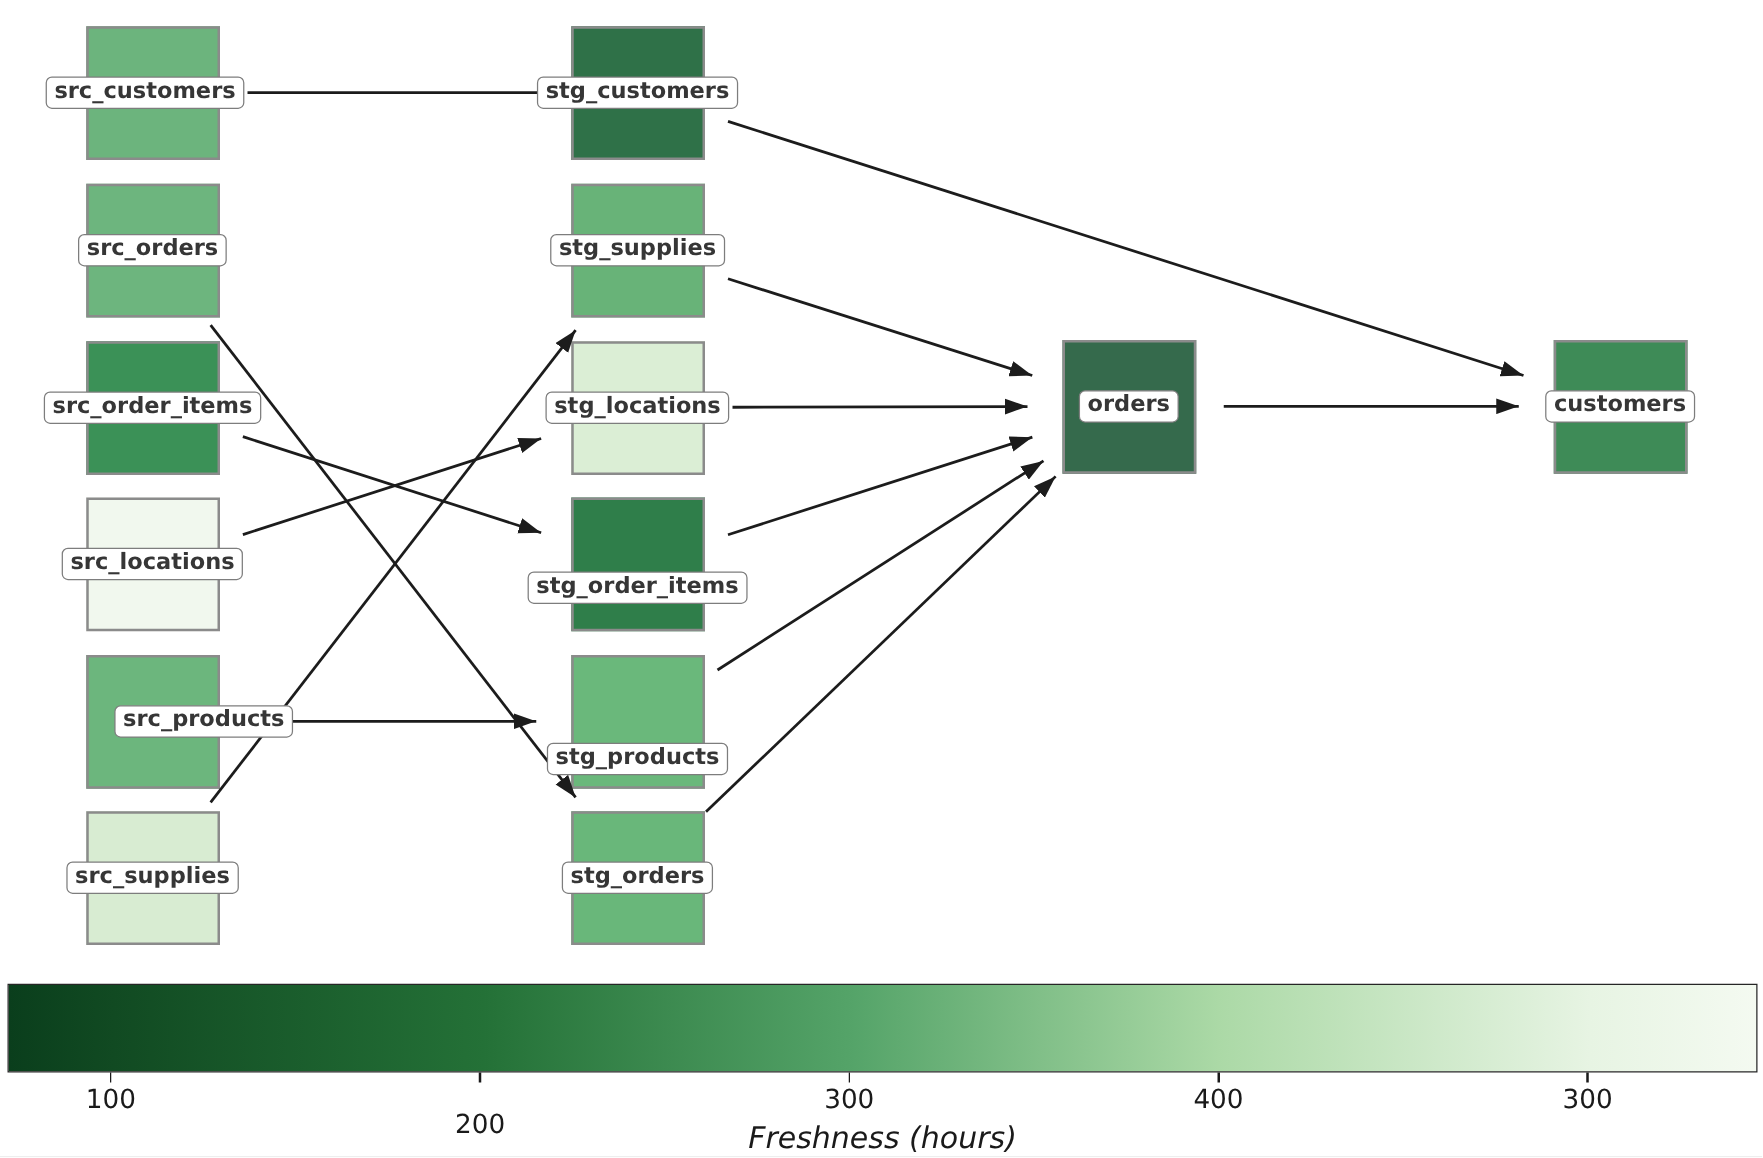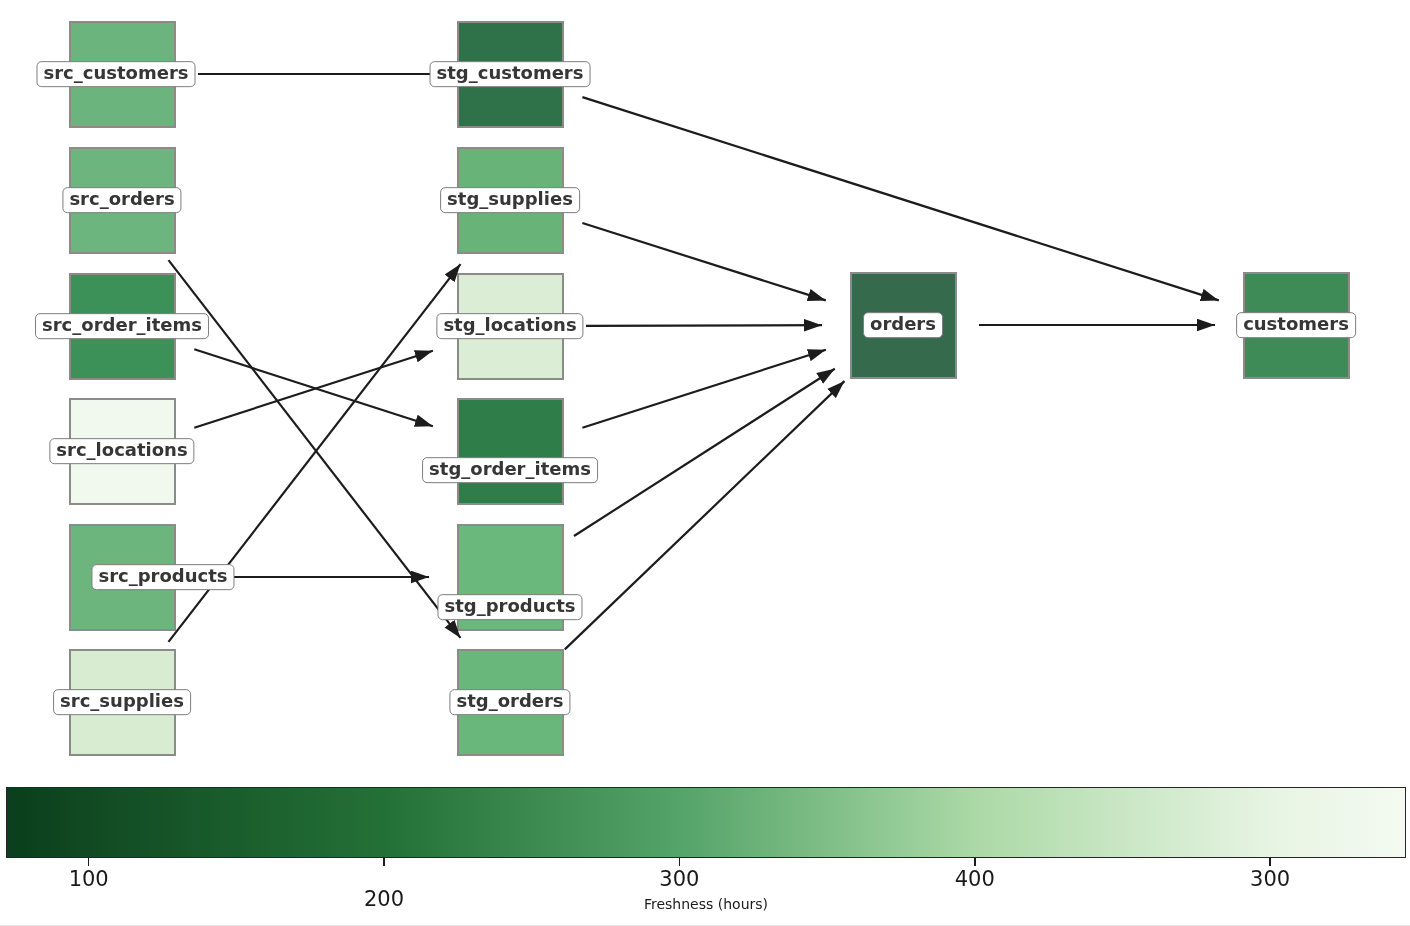--- a/index.html
+++ b/index.html
@@ -59,24 +59,25 @@
     transform: translateX(-50%);
     font-size: 21px;
     color: #1a1a1a;
     z-index: 2;
   }
   .cb-axislabel {
     position: absolute;
     left: 706px;
     top: 896px;
     transform: translateX(-50%);
-    font-size: 14px;
+    font-size: 24px;
     color: #1a1a1a;
     white-space: nowrap;
     z-index: 2;
+    font-style: italic;
   }
   .bottom-hairline {
     position: absolute;
     left: 0; right: 0; bottom: 0;
     height: 1.5px;
     background: #e9e9e9;
     z-index: 4;
   }
 </style>
 </head>

